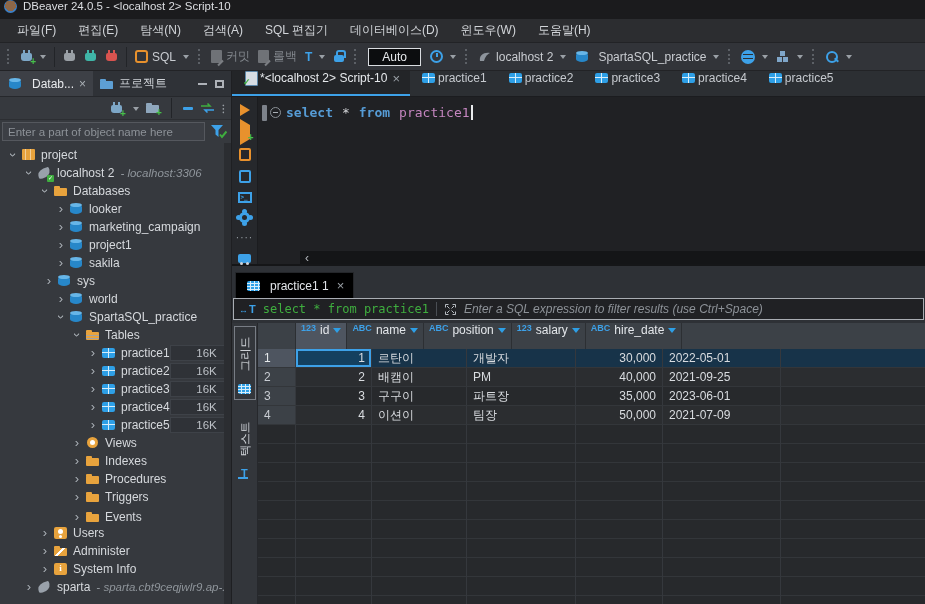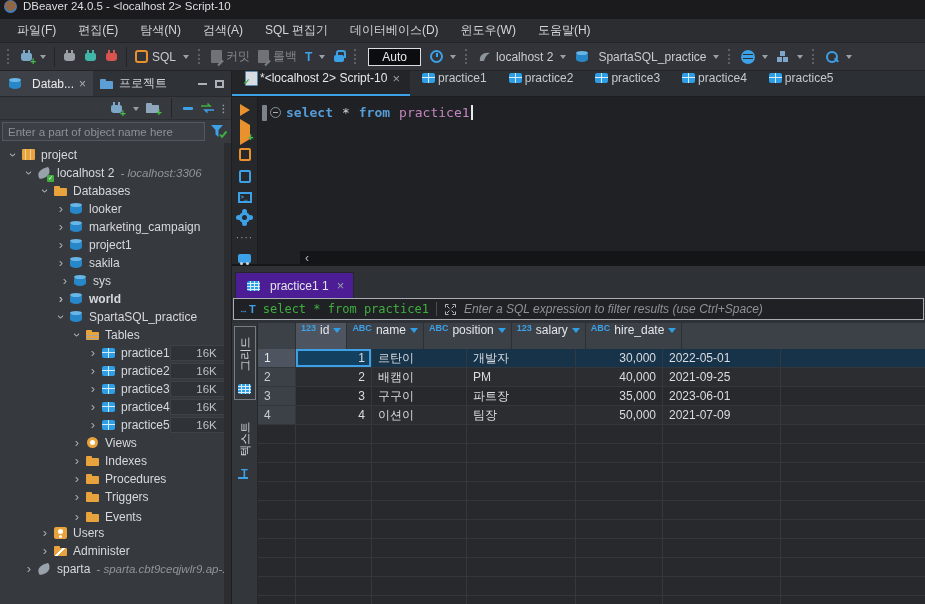--- a/index.html
+++ b/index.html
@@ -139,21 +139,21 @@
   .kw{color:#569cd6;font-weight:bold}
   .plain{color:#d4d6d9}
   .tbl-name{color:#c586c0;margin-right:0}
   .caret{width:2px;height:15px;background:#e8eaec;margin-left:1px}
   .e-scroll{height:13px;margin-left:42px;background:#141517;display:flex;align-items:center;flex:none}
   .e-scroll .arr{color:#b3b7bc;font-size:12px;padding:0 5px;line-height:12px}
 
   
   .results{flex:1;display:flex;flex-direction:column;border-top:2px solid #151618;background:#2e3136;min-height:0}
   .r-tabbar{height:32px;display:flex;align-items:flex-end;padding-left:3px;flex:none}
-  .r-tab{height:26px;display:flex;align-items:center;gap:5px;padding:0 9px;background:#4c1d95;color:#e2e5e9;border:1px solid #24262a;border-bottom:none;white-space:nowrap}
+  .r-tab{height:26px;display:flex;align-items:center;gap:5px;padding:0 9px;background:#000000;color:#e2e5e9;border:1px solid #24262a;border-bottom:none;white-space:nowrap}
   .r-close{color:#9aa0a6;font-size:13px;margin-left:3px}
   .filterbar{height:22px;margin:0 1px;background:#202124;border:1px solid #a9adb3;display:flex;align-items:center;flex:none;gap:7px;padding:0 5px}
   .ft-type{color:#3da1e8;font-weight:bold;font-size:11px;flex:none}
   .ft-type::before{content:"↔";margin-right:1px;font-size:9px}
   .ft-sql{color:#3fae3f;font-family:"DejaVu Sans Mono",monospace;font-size:12px;white-space:nowrap}
   .ft-sep{width:1px;height:14px;background:#4a4e54;flex:none}
   .ft-ph{color:#8d9298;font-style:italic;flex:1;white-space:nowrap;overflow:hidden}
   .grid-wrap{flex:1;display:flex;min-height:0;background:#27292c;margin-top:3px}
   .side-strip{width:26px;flex:none;background:#33363b;border-right:1px solid #26282c;display:flex;flex-direction:column;align-items:center;padding-top:3px;gap:12px}
   .side-tab{width:22px;display:flex;flex-direction:column;align-items:center;padding:4px 0 3px;gap:5px;color:#cfd3d8}
@@ -365,28 +365,28 @@
 
           </div>
 
           <div class="tree-row" style="padding-left: 54px;">
             <span class="tree-arrow"></span>
             <span class="ic ic-db-cylinder"></span>
             <span class="tree-label">sakila</span>
 
           </div>
 
-          <div class="tree-row" style="padding-left: 42px; margin-left: 16px;">
+          <div class="tree-row" style="padding-left: 42px;">
             <span class="tree-arrow"></span>
             <span class="ic ic-db-cylinder"></span>
             <span class="tree-label">sys</span>
 
           </div>
 
-          <div class="tree-row" style="padding-left: 54px; font-weight: bold;">
+          <div class="tree-row" style="padding-left: 54px;">
             <span class="tree-arrow"></span>
             <span class="ic ic-db-cylinder"></span>
             <span class="tree-label">world</span>
 
           </div>
 
           <div class="tree-row" style="padding-left: 54px;">
             <span class="tree-arrow open"></span>
             <span class="ic ic-db-cylinder"></span>
             <span class="tree-label">SpartaSQL_practice</span>
@@ -482,20 +482,26 @@
 
           </div>
 
           <div class="tree-row" style="padding-left: 38px;">
             <span class="tree-arrow"></span>
             <span class="ic ic-admin-wrench"></span>
             <span class="tree-label">Administer</span>
 
           </div>
 
+          <div class="tree-row" style="padding-left: 38px;">
+            <span class="tree-arrow"></span>
+            <span class="ic ic-info-badge"></span>
+            <span class="tree-label">System Info</span>
+
+          </div>
 
           <div class="tree-row" style="padding-left: 22px;">
             <span class="tree-arrow"></span>
             <span class="ic ic-mysql-dolphin-off"></span>
             <span class="tree-label">sparta</span>
             <span class="tree-detail">- sparta.cbt9ceqjwlr9.ap-..</span>
 
           </div>
         <span class="scroll-track"></span>
       </div>

